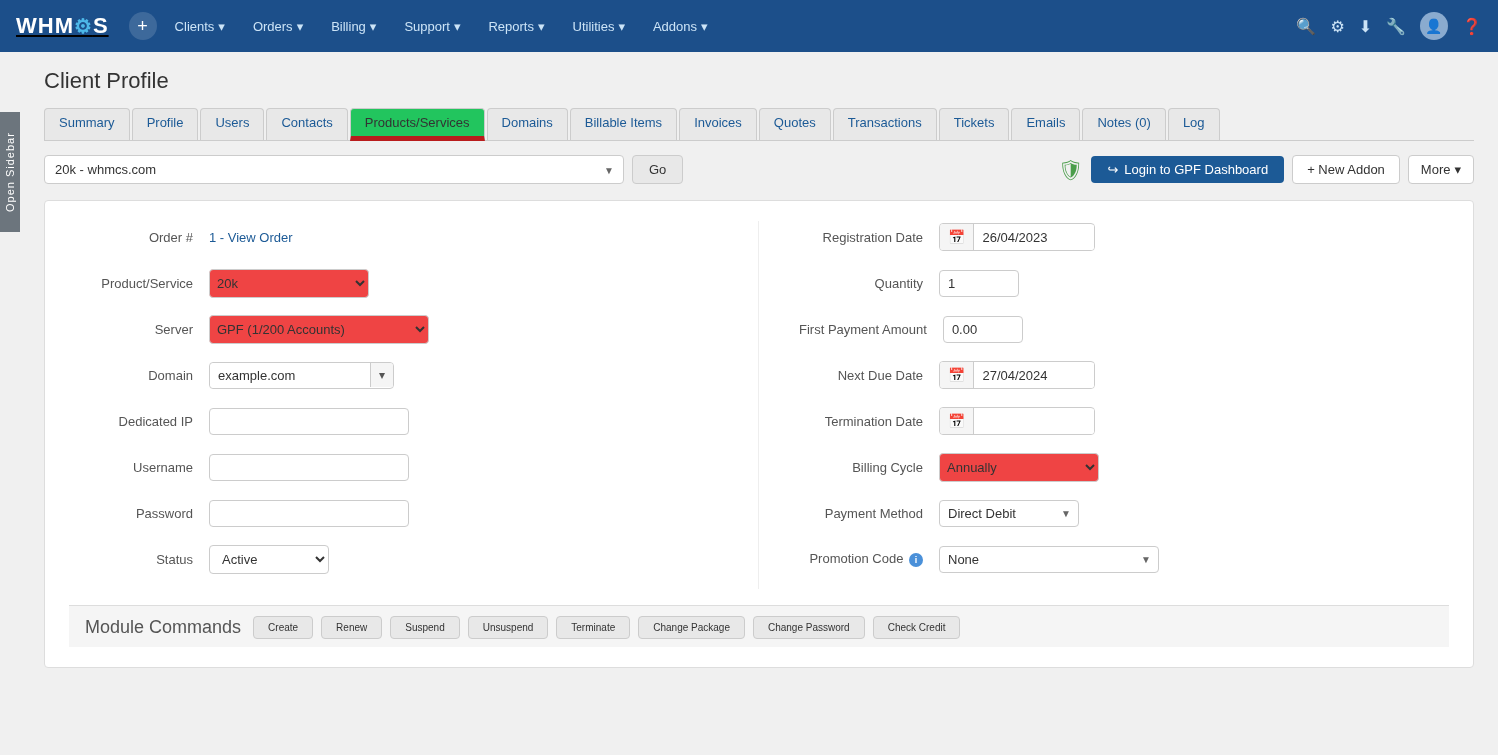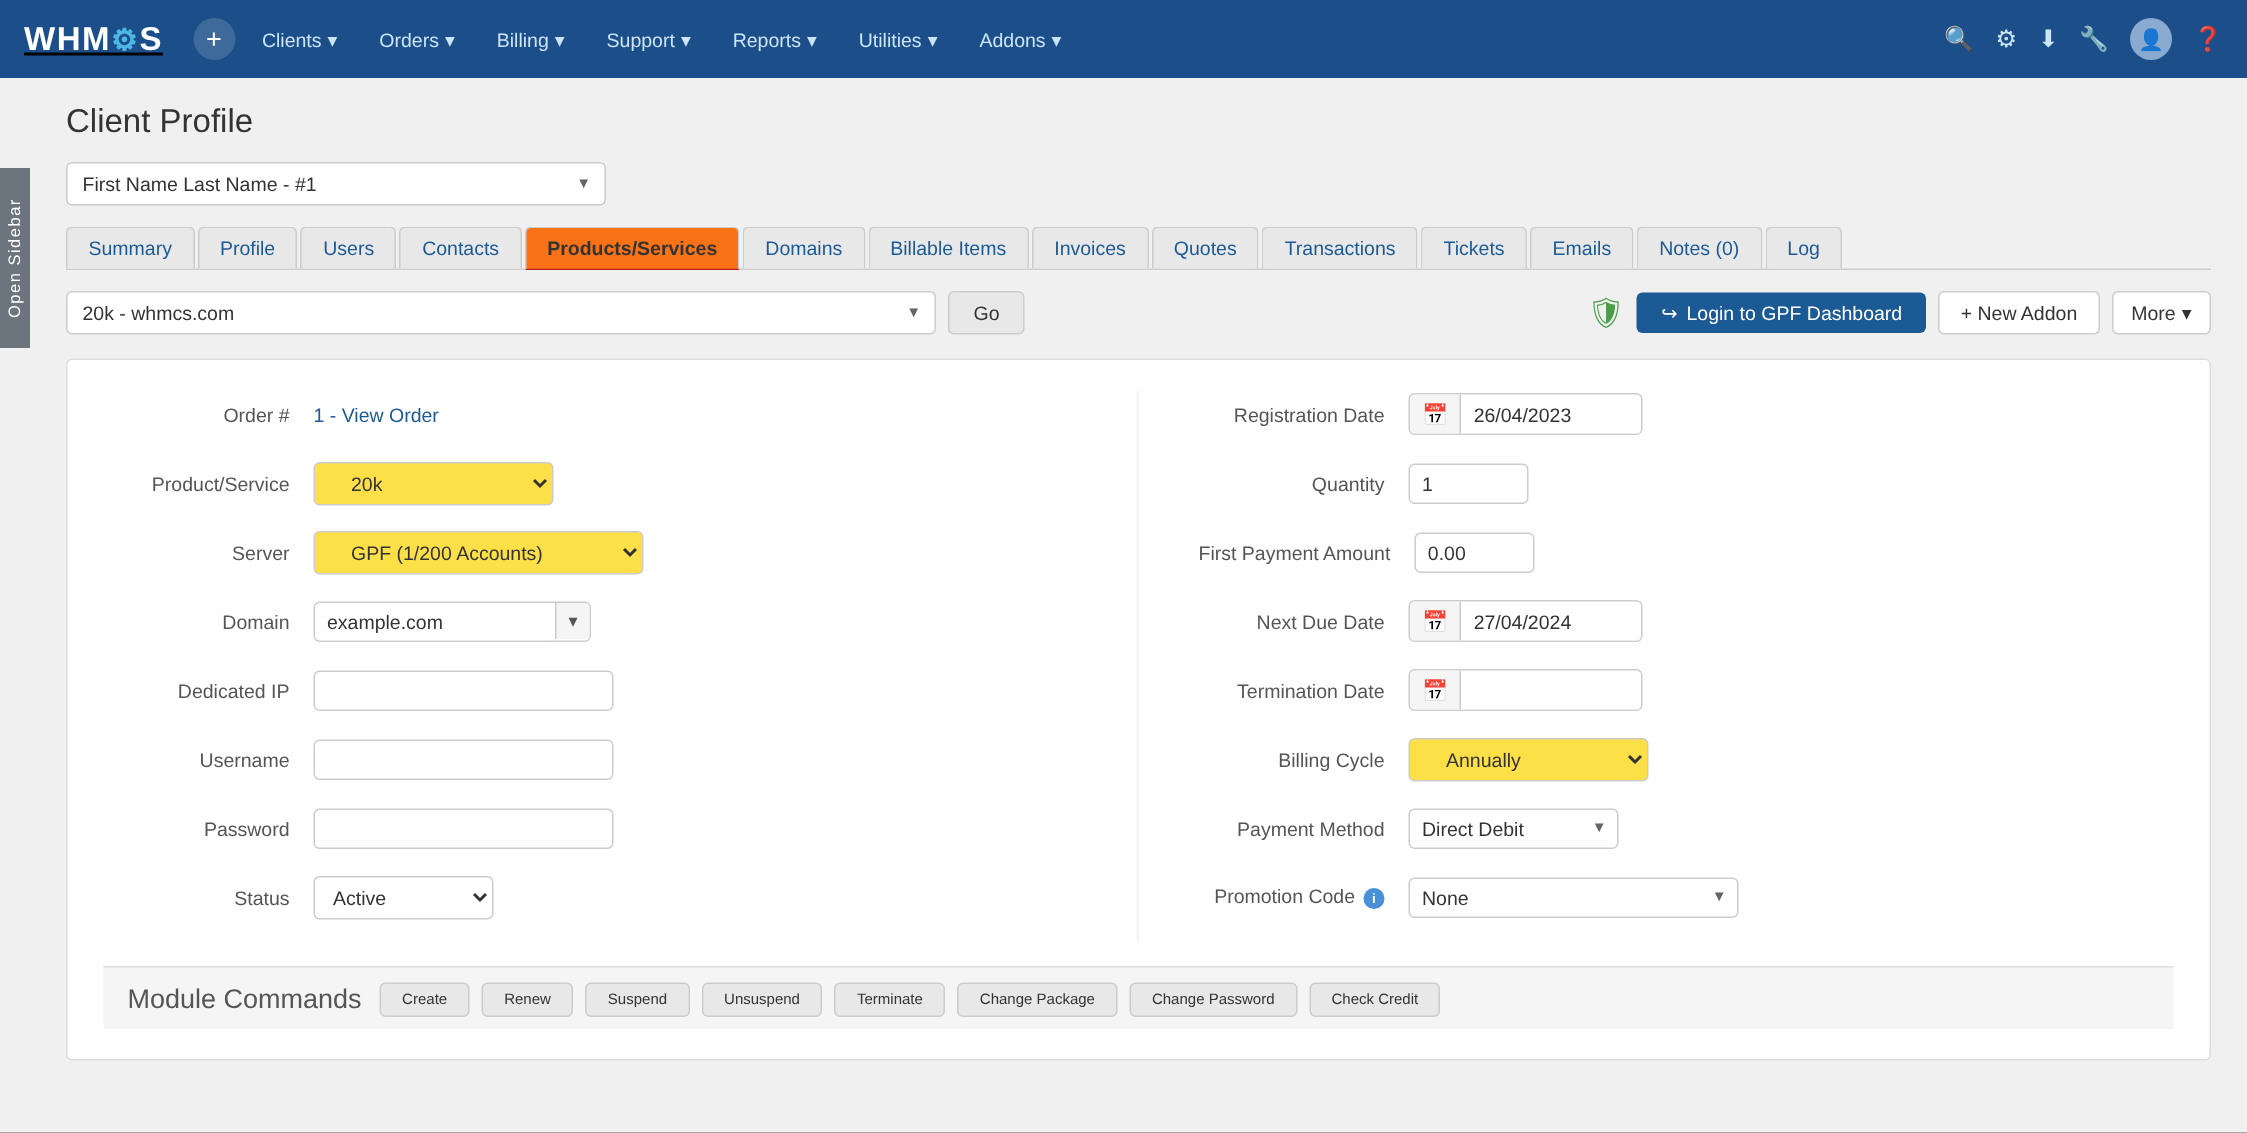--- a/index.html
+++ b/index.html
@@ -151,24 +151,24 @@
       padding: 6px 14px;
       border: 1px solid #ccc;
       border-bottom: none;
       border-radius: 4px 4px 0 0;
       background: #e8e8e8;
       color: #1c5a96;
       cursor: pointer;
       font-size: 13px;
     }
     .tab.active {
-      background: #f97316;
-      color: #333;
-      font-weight: bold;
-      border-bottom: 1px solid #b91c1c;
+      background: #22c55e;
+      color: #333;
+      font-weight: normal;
+      border-bottom: 5px solid #b91c1c;
       margin-bottom: -1px;
     }
 
     
     .service-bar {
       display: flex;
       align-items: center;
       gap: 8px;
       margin-bottom: 16px;
     }
@@ -287,25 +287,25 @@
     }
     .field-input {
       padding: 5px 8px;
       border: 1px solid #ccc;
       border-radius: 4px;
       font-size: 13px;
       background: #fff;
       color: #333;
     }
     .field-select {
-      padding: 5px 20px;
-      border: 1px solid #ccc;
-      border-radius: 4px;
-      font-size: 13px;
-      background: #fde047;
+      padding: 5px 3px;
+      border: 1px solid #ccc;
+      border-radius: 4px;
+      font-size: 13px;
+      background: #ef4444;
       color: #333;
       cursor: pointer;
     }
     .field-input.wide { width: 200px; }
     .field-input.narrow { width: 80px; }
     .field-select.medium { width: 160px; }
     .field-select.long { width: 220px; }
 
     
     .date-input-wrapper {
@@ -522,27 +522,20 @@
   </div>
 </nav>
 
 <div class="main-container">
 
   <div class="sidebar-tab">Open Sidebar</div>
 
   <div class="content-area">
     <h1 class="page-title">Client Profile</h1>
 
-    <div class="client-selector">
-      <div class="client-select-wrapper">
-        <select class="client-select">
-          <option>First Name Last Name - #1</option>
-        </select>
-      </div>
-    </div>
 
     <div class="tabs">
       <div class="tab">Summary</div>
       <div class="tab">Profile</div>
       <div class="tab">Users</div>
       <div class="tab">Contacts</div>
       <div class="tab active">Products/Services</div>
       <div class="tab">Domains</div>
       <div class="tab">Billable Items</div>
       <div class="tab">Invoices</div>

